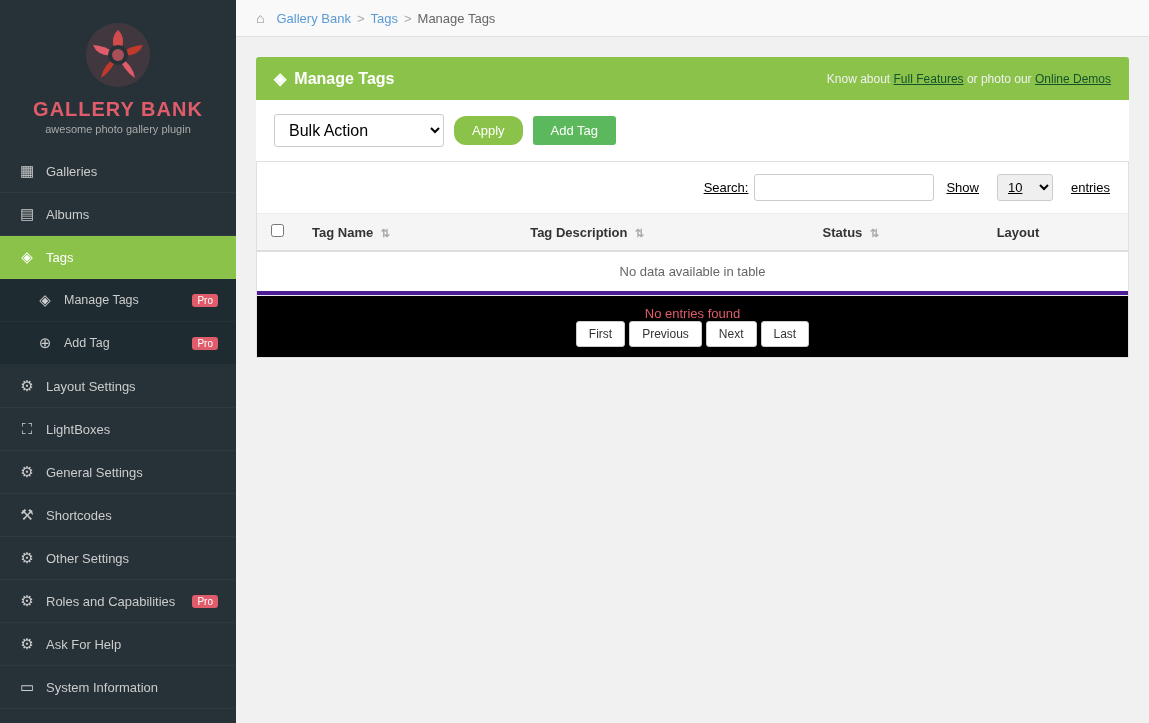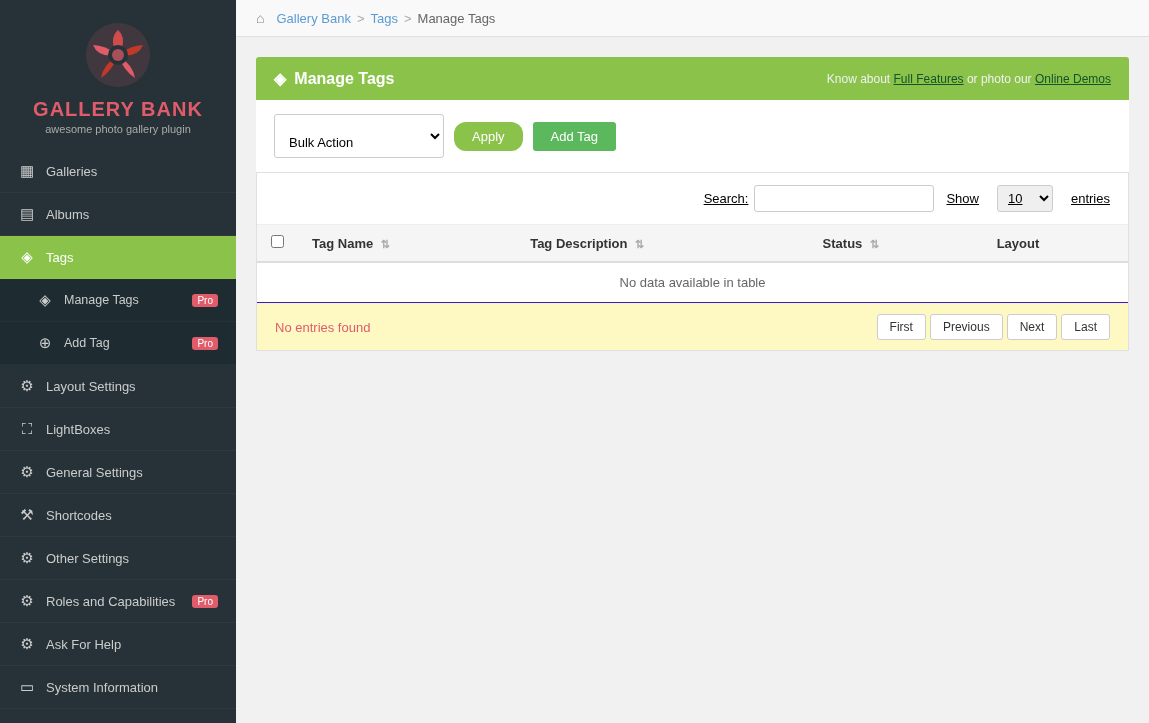--- a/index.html
+++ b/index.html
@@ -141,24 +141,24 @@
     
     .toolbar {
       background: #fff;
       padding: 14px 18px;
       border-bottom: 1px solid #e0e0e0;
       display: flex;
       align-items: center;
       gap: 10px;
     }
     .toolbar select {
-      padding: 19px 28px 6px 10px;
+      padding: 6px 28px 6px 10px;
       border: 1px solid #ccc;
       border-radius: 3px;
-      font-size: 13px;
+      font-size: 16px;
       background: #fff;
       appearance: auto;
       min-width: 170px;
     }
     .btn-apply {
       background: #8bc34a;
       color: #fff;
       border: none;
       padding: 7px 18px;
       border-radius: 12px;
@@ -241,33 +241,34 @@
       color: #aaa;
       font-size: 11px;
     }
     table td {
       padding: 12px 14px;
       text-align: center;
       color: #666;
       font-size: 13px;
     }
     table tbody tr {
-      border-bottom: 1px solid #4c1d95;
+      border-bottom: 4px solid #4c1d95;
       border-radius: 9px;
     }
     table thead th:first-child { width: 40px; text-align: center; }
 
     
     .table-footer {
       padding: 10px 18px;
       display: flex;
       align-items: center;
       justify-content: space-between;
-      background: #fef9c3;
+      background: #000000;
       border-top: 1px solid #eee;
+      flex-direction: column;
     }
     .table-footer .entries-info {
       color: #e05c6a;
       font-size: 13px;
     }
     .pagination-btns {
       display: flex;
       gap: 4px;
       align-items: flex-end;
     }

